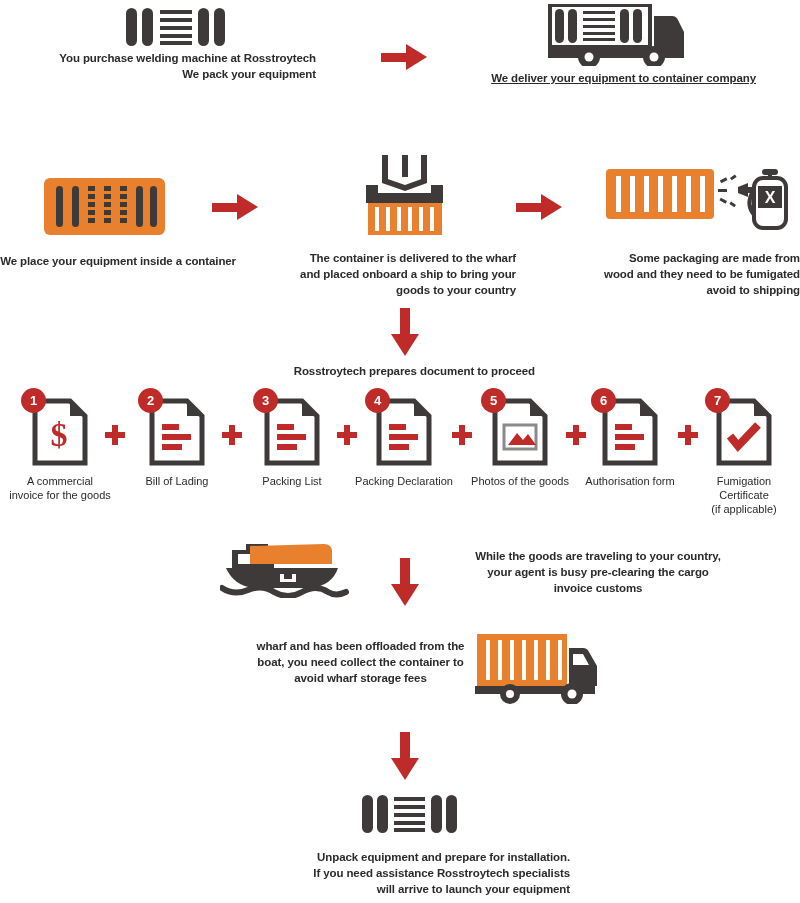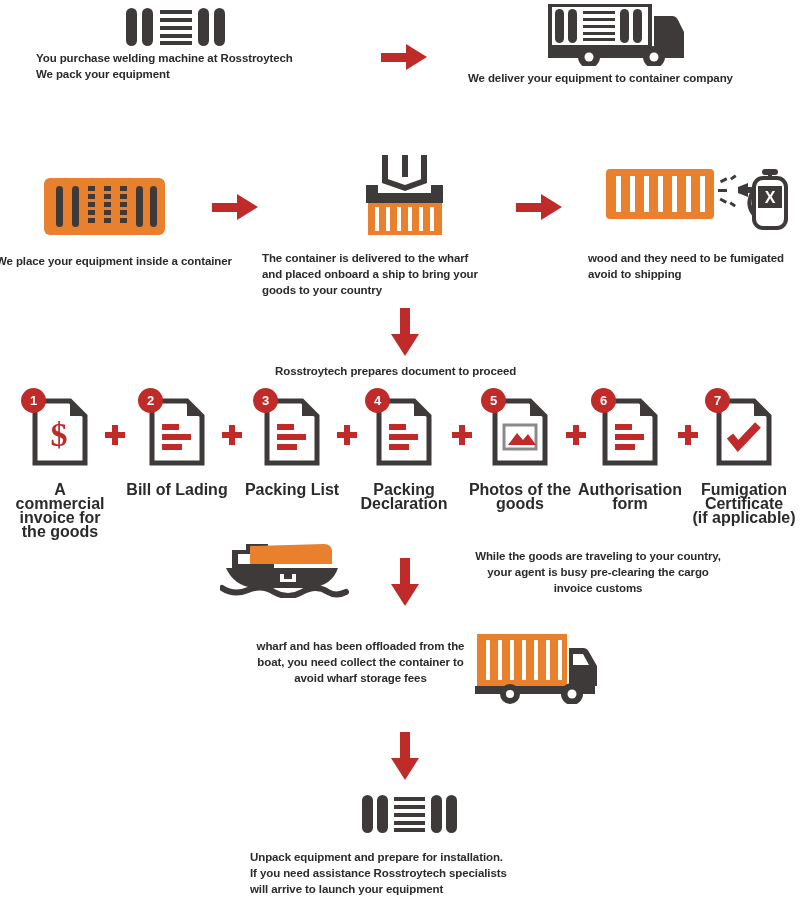--- a/index.html
+++ b/index.html
@@ -19,21 +19,21 @@
   .stage {
     position: relative;
     width: 800px;
     height: 903px;
   }
   .node {
     position: absolute;
   }
   .caption {
     position: absolute;
-    text-align: left;
+    text-align: right;
     font-size: 11.5px;
     line-height: 16px;
     font-weight: bold;
     color: #2b2b2b;
     letter-spacing: -0.1px;
   }
   .caption.left { text-align: center; }
 
   
   .arrow-right {
@@ -118,25 +118,25 @@
     border-radius: 50%;
     background: #BE2B28;
     color: #ffffff;
     font-size: 13px;
     font-weight: bold;
     line-height: 25px;
     text-align: center;
     z-index: 4;
   }
   .doc-label {
-    margin-top: 17px;
+    margin-top: 8px;
     text-align: center;
-    font-size: 16px;
+    font-size: 11px;
     line-height: 14px;
-    font-weight: bold;
+    font-weight: normal;
     color: #2b2b2b;
   }
   svg { display: block; }
 </style>
 </head>
 <body>
 
 <div class="stage">
 
   <div class="node" style="left:126px; top:6px;">
@@ -180,21 +180,21 @@
       <path d="M108 12 h18 a7 7 0 0 1 6 4 l6 12 v16 h-30 z" fill="#3E3A39"></path>
 
       <rect x="2" y="44" width="136" height="10" fill="#3E3A39"></rect>
 
       <circle cx="43" cy="53" r="11" fill="#3E3A39"></circle>
       <circle cx="43" cy="53" r="4.5" fill="#ffffff"></circle>
       <circle cx="108" cy="53" r="11" fill="#3E3A39"></circle>
       <circle cx="108" cy="53" r="4.5" fill="#ffffff"></circle>
     </svg>
   </div>
-  <div class="caption" style="left:468px; top:70px; width:300px;">
+  <div class="caption" style="left:456px; top:70px; width:300px;text-decoration:underline;">
     <div>We deliver your equipment to container company</div>
   </div>
 
   <div class="node" style="left:44px; top:178px;">
     <svg width="121" height="57" viewBox="0 0 121 57">
       <rect x="0" y="0" width="121" height="57" rx="6" fill="#E8802E"></rect>
       <rect x="12" y="8" width="7" height="41" rx="3.5" fill="#3E3A39"></rect>
       <rect x="28" y="8" width="7" height="41" rx="3.5" fill="#3E3A39"></rect>
       <g fill="#3E3A39">
         <rect x="44" y="8" width="7" height="5"></rect>
@@ -286,20 +286,21 @@
       <path d="M146 28 q-6 12 2 22" stroke="#3E3A39" stroke-width="4" fill="none"></path>
 
       <rect x="148" y="13" width="32" height="50" rx="9" fill="none" stroke="#3E3A39" stroke-width="4"></rect>
       <rect x="156" y="4" width="16" height="6" rx="3" fill="#3E3A39"></rect>
       <rect x="162" y="8" width="4" height="7" fill="#3E3A39"></rect>
       <rect x="152" y="21" width="24" height="22" fill="#3E3A39"></rect>
       <text x="164" y="38" font-family="Liberation Sans, sans-serif" font-size="16" font-weight="bold" fill="#ffffff" text-anchor="middle">X</text>
     </svg>
   </div>
   <div class="caption" style="left:588px; top:250px; width:212px;">
+    <div>Some packaging are made from</div>
     <div>wood and they need to be fumigated</div>
     <div>avoid to shipping</div>
   </div>
 
   <div class="arrow-down" style="left:391px; top:308px;">
     <div class="shaft"></div>
       <div class="head"></div>
   </div>
   <div class="caption" style="left:275px; top:363px; width:260px;">
     <div>Rosstroytech prepares document to proceed</div>

